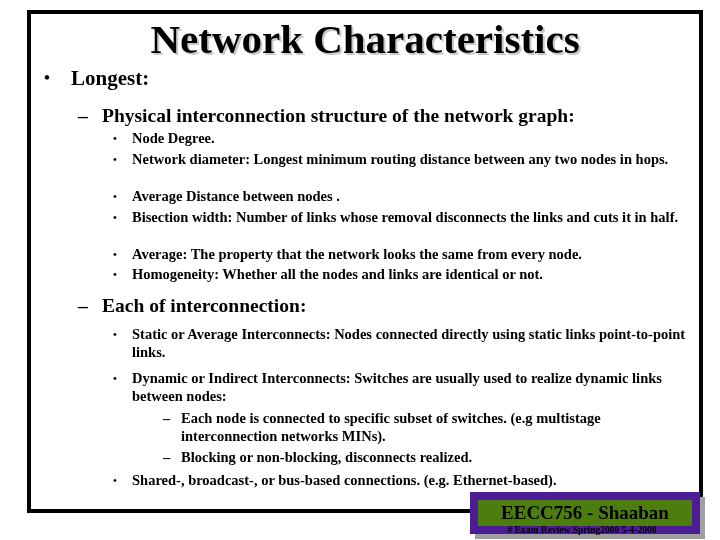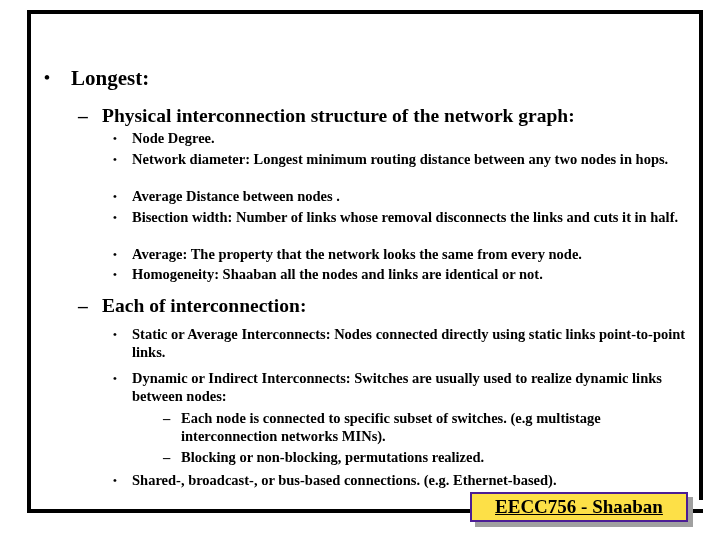--- a/index.html
+++ b/index.html
@@ -120,27 +120,26 @@
     font-weight: bold;
     line-height: 17.5px;
   }
   .lvl4 .bullet { width: 18px; }
 
   
   .footer-box {
     position: absolute;
     left: 470px; top: 492px;
     width: 214px; height: 26px;
-    border: 2px solid #4c1d95;
-    background: #fde047;
+    border: 8px solid #4c1d95;
+    background: #4d7c0f;
     box-shadow: 5px 5px 0 #a0a0a0;
     display: flex;
     align-items: center;
     justify-content: center;
-    text-decoration: underline;
   }
   .footer-box .label {
     font-size: 19px;
     font-weight: bold;
     line-height: 22px;
     white-space: nowrap;
   }
   .footer-line {
     position: absolute;
     left: 470px; top: 524px;
@@ -156,20 +155,21 @@
 <body>
 
 <div id="slide">
 
   <div class="frame-top"></div>
   <div class="frame-left"></div>
   <div class="frame-right"></div>
   <div class="frame-bottom-left"></div>
   <div class="frame-bottom-right"></div>
 
+  <div class="title">Network Characteristics</div>
 
   <div id="content-host">
       <div class="row lvl1" style="top: 66px;">
         <span class="bullet">•</span>
         <span class="btext">Longest:</span>
       </div>
       <div class="row lvl2" style="top: 104px;">
         <span class="bullet">–</span>
         <span class="btext">Physical interconnection structure of the network graph:</span>
       </div>
@@ -188,46 +188,47 @@
       <div class="row lvl3" style="top: 209px;">
         <span class="bullet">•</span>
         <span class="btext">Bisection width:   Number of  links whose removal  disconnects the links and cuts it in half.</span>
       </div>
       <div class="row lvl3" style="top: 246px;">
         <span class="bullet">•</span>
         <span class="btext">Average:  The property that the network looks the same from every node.</span>
       </div>
       <div class="row lvl3" style="top: 266px;">
         <span class="bullet">•</span>
-        <span class="btext">Homogeneity:  Shaaban all the nodes and links are identical or not.</span>
+        <span class="btext">Homogeneity:  Whether all the nodes and links are identical or not.</span>
       </div>
       <div class="row lvl2" style="top: 294px;">
         <span class="bullet">–</span>
         <span class="btext">Each of interconnection:</span>
       </div>
       <div class="row lvl3" style="top: 326px;">
         <span class="bullet">•</span>
         <span class="btext">Static or Average Interconnects:  Nodes connected directly using static links point-to-point links.</span>
       </div>
       <div class="row lvl3" style="top: 370px;">
         <span class="bullet">•</span>
         <span class="btext">Dynamic or Indirect Interconnects:   Switches are usually used to realize dynamic links between nodes:</span>
       </div>
       <div class="row lvl4" style="top: 410px;">
         <span class="bullet">–</span>
         <span class="btext">Each node is connected to specific subset of switches. (e.g multistage interconnection networks MINs).</span>
       </div>
       <div class="row lvl4" style="top: 449px;">
         <span class="bullet">–</span>
-        <span class="btext">Blocking or non-blocking, permutations realized.</span>
+        <span class="btext">Blocking or non-blocking, disconnects realized.</span>
       </div>
       <div class="row lvl3" style="top: 472px;">
         <span class="bullet">•</span>
         <span class="btext">Shared-, broadcast-, or bus-based connections.    (e.g.  Ethernet-based).</span>
       </div>
     </div>
 
   <div class="footer-box">
     <span class="label">EECC756 - Shaaban</span>
   </div>
 
+  <div class="footer-line">#  Exam Review   Spring2000  5-4-2000</div>
 
 </div>
 
 </body></html>

